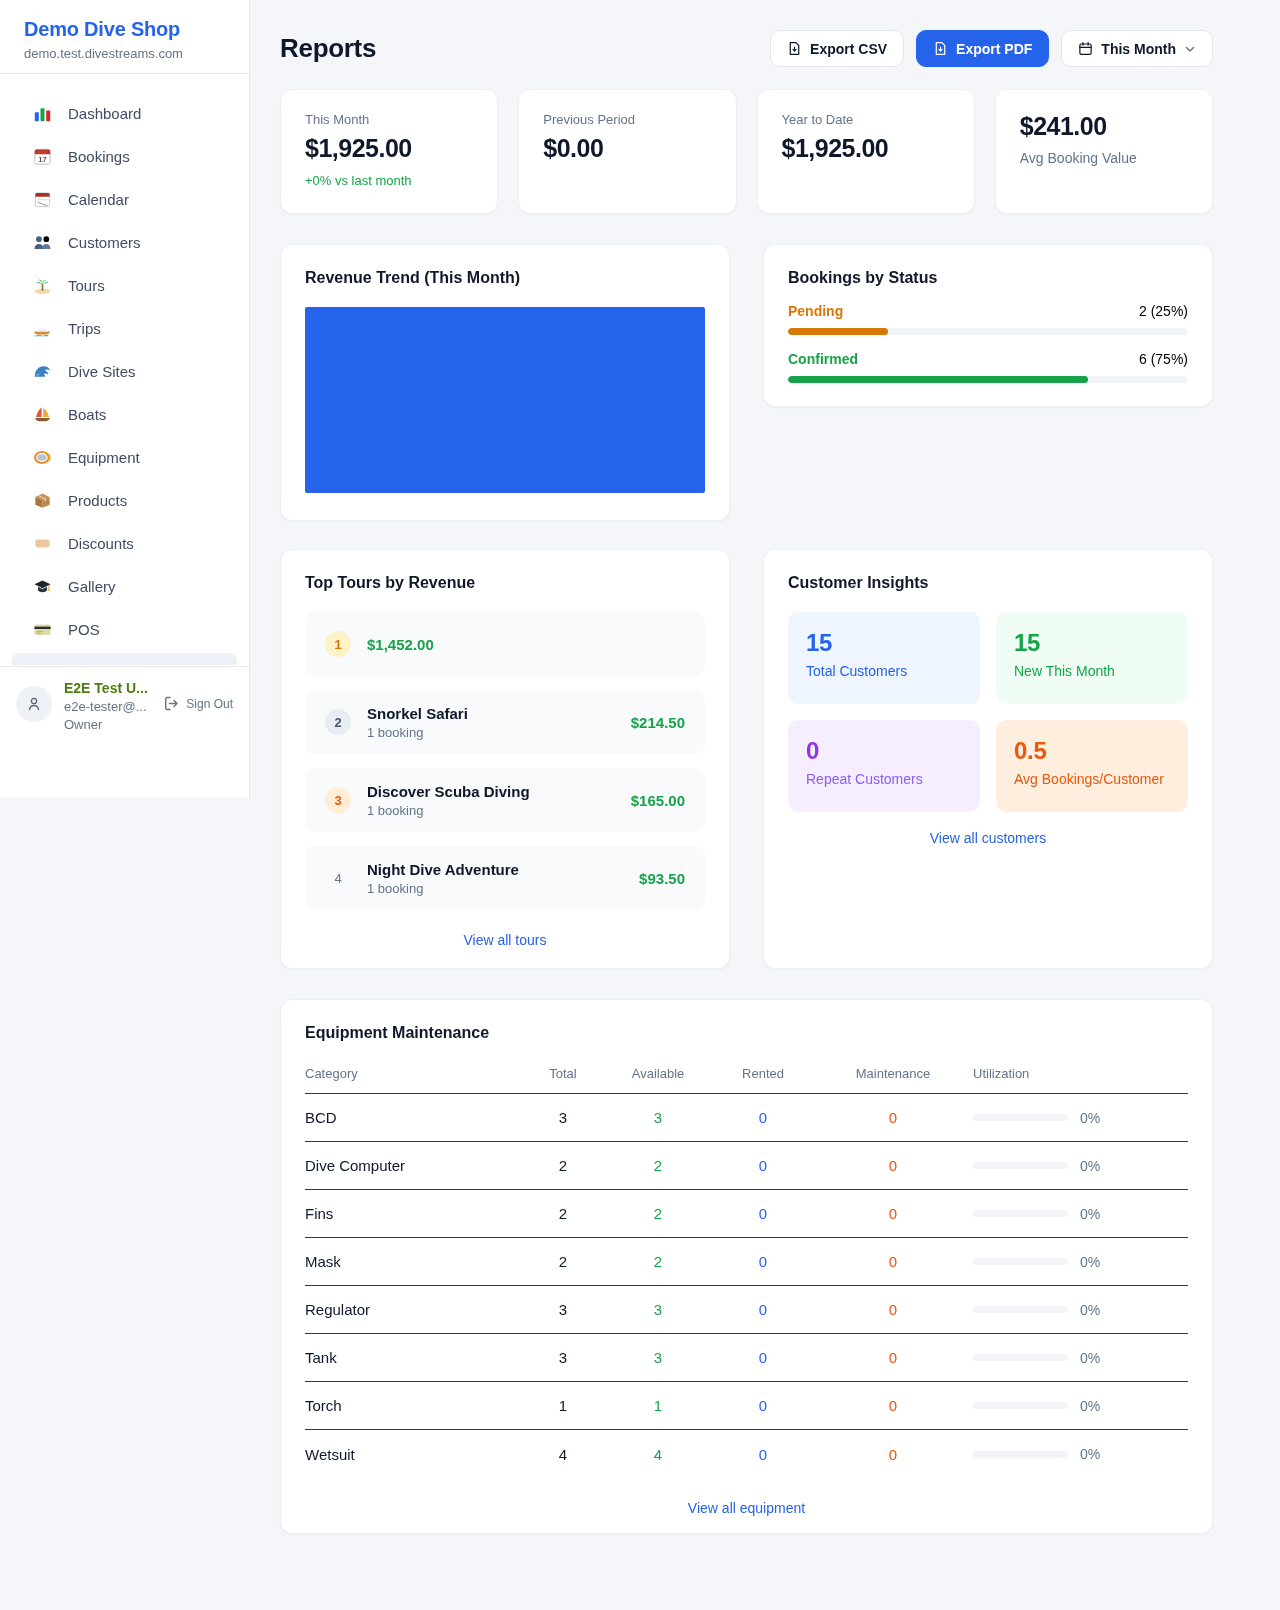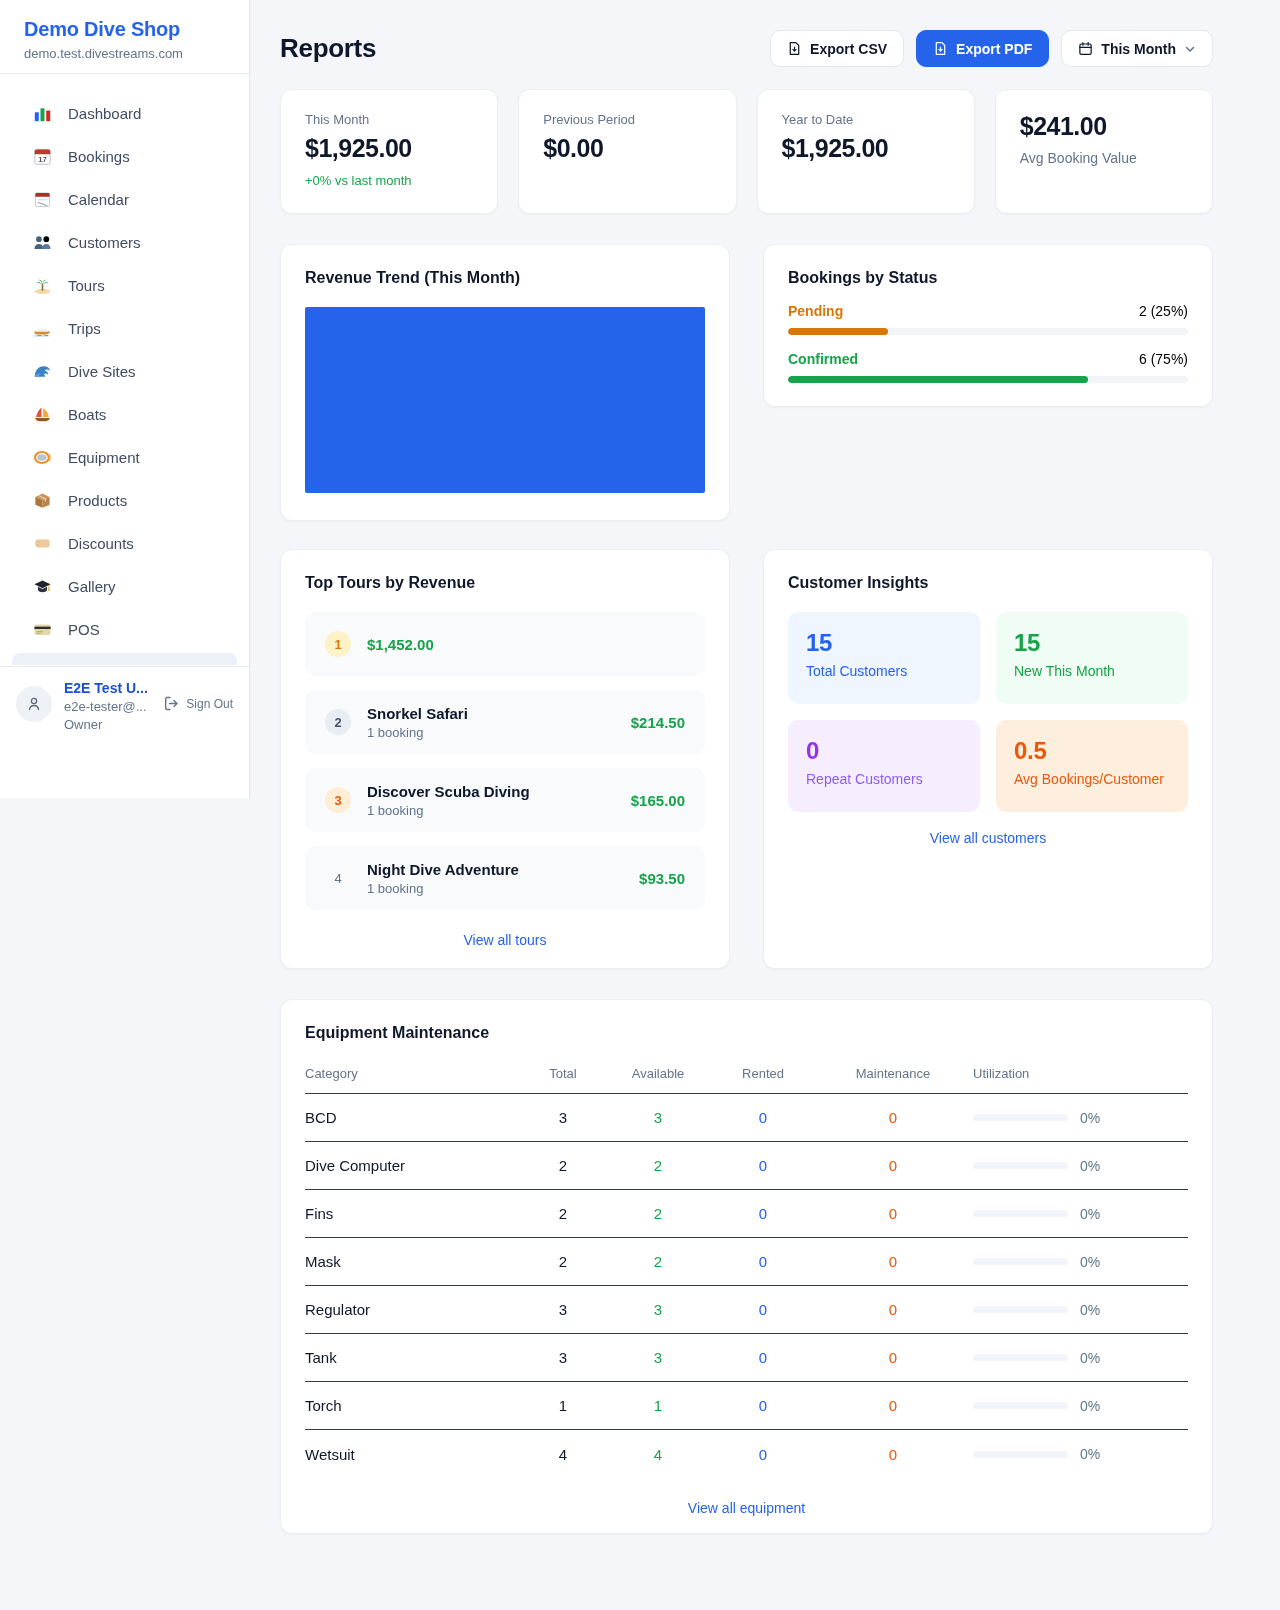--- a/index.html
+++ b/index.html
@@ -27,21 +27,21 @@
   .sb-partial { height:12px; margin:2px 12px 0 12px; background:#edf1f7; border-radius:8px 8px 0 0; }
   .sb-user {
     margin-top:1px; border-top:1px solid #e8ecf1; padding:13px 16px;
     display:flex; align-items:flex-start; gap:12px;
   }
   .avatar {
     width:36px; height:36px; border-radius:50%; background:#eef1f5;
     display:flex; align-items:center; justify-content:center; margin-top:6px;
   }
   .u-meta { flex:1; min-width:0; }
-  .u-name { font-size:14px; font-weight:bold; color:#1d4ed8; }
+  .u-name { font-size:14px; font-weight:bold; color:#4d7c0f; }
   .u-email { font-size:13px; color:#64748b; margin-top:3px; }
   .u-role { font-size:13px; color:#64748b; margin-top:3px; }
   .signout {
     display:flex; align-items:center; gap:6px; font-size:12px; color:#64748b;
     cursor:pointer; margin-top:15px; white-space:nowrap;
   }
   
   .main { flex:1; padding:30px 67px 0 30px; }
   .page-head { display:flex; align-items:center; justify-content:space-between; margin-bottom:22px; }
   .page-title { font-size:26px; font-weight:bold; letter-spacing:-0.3px; }

